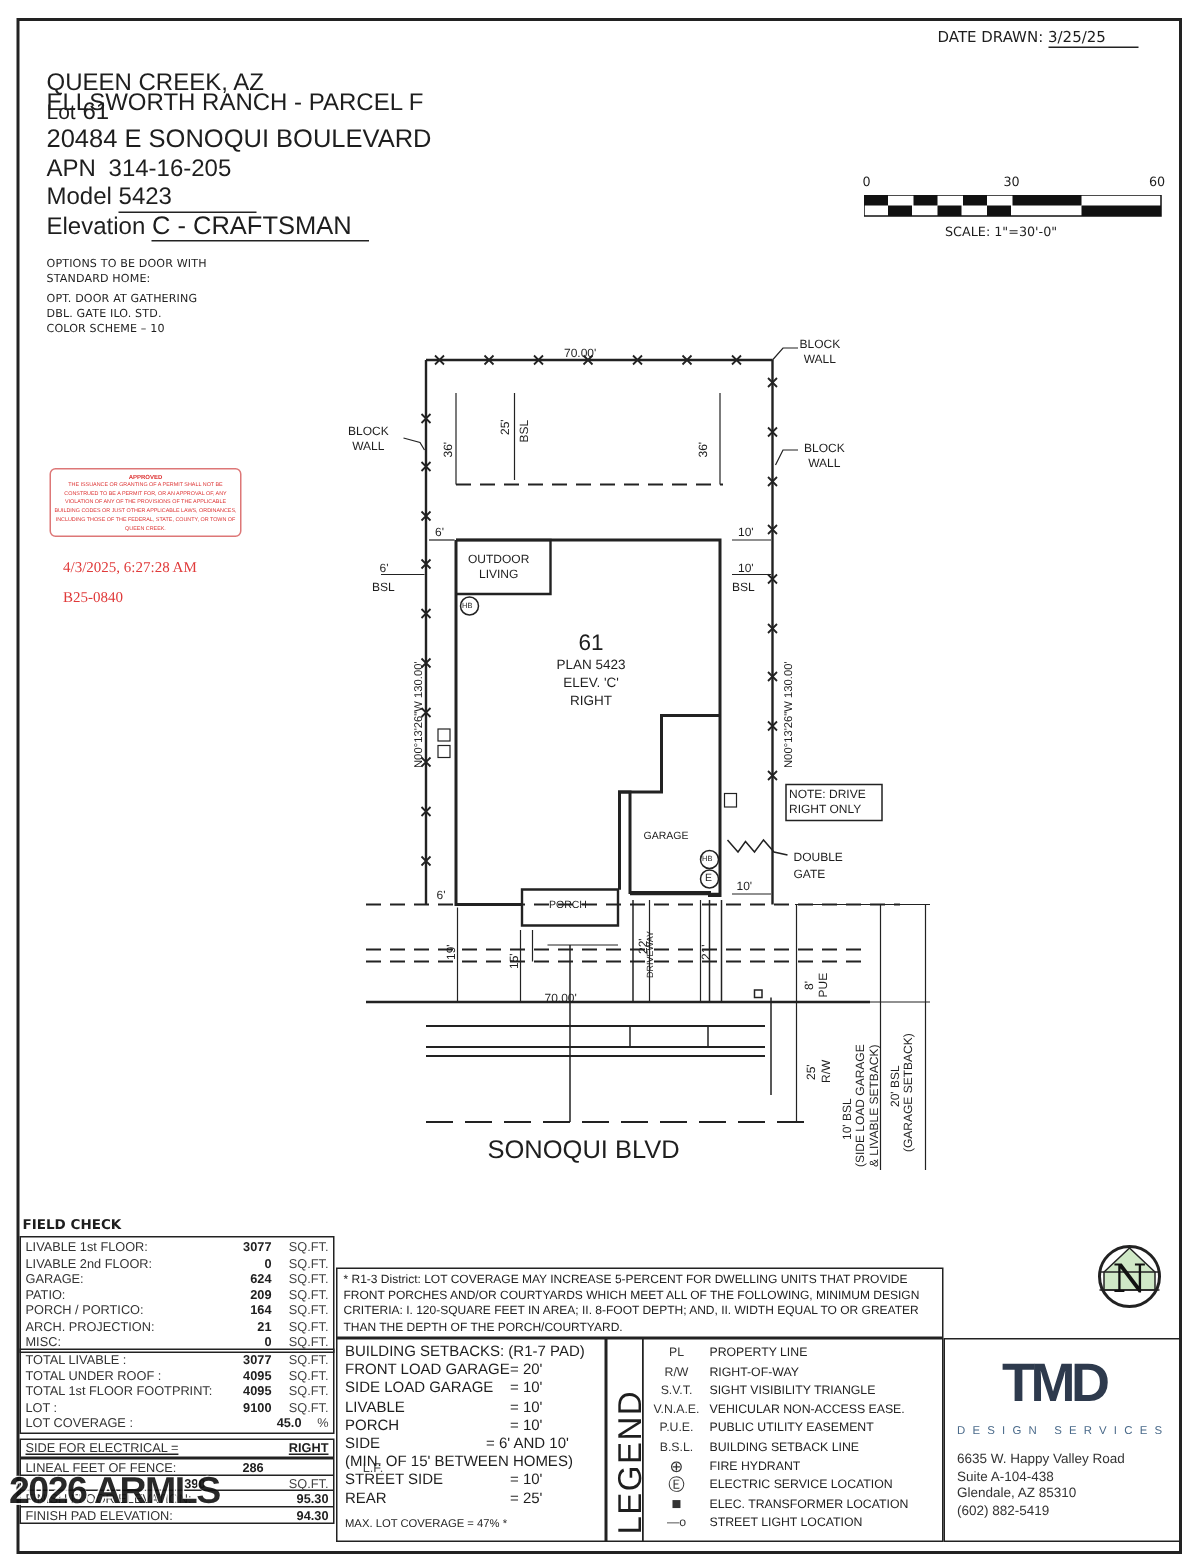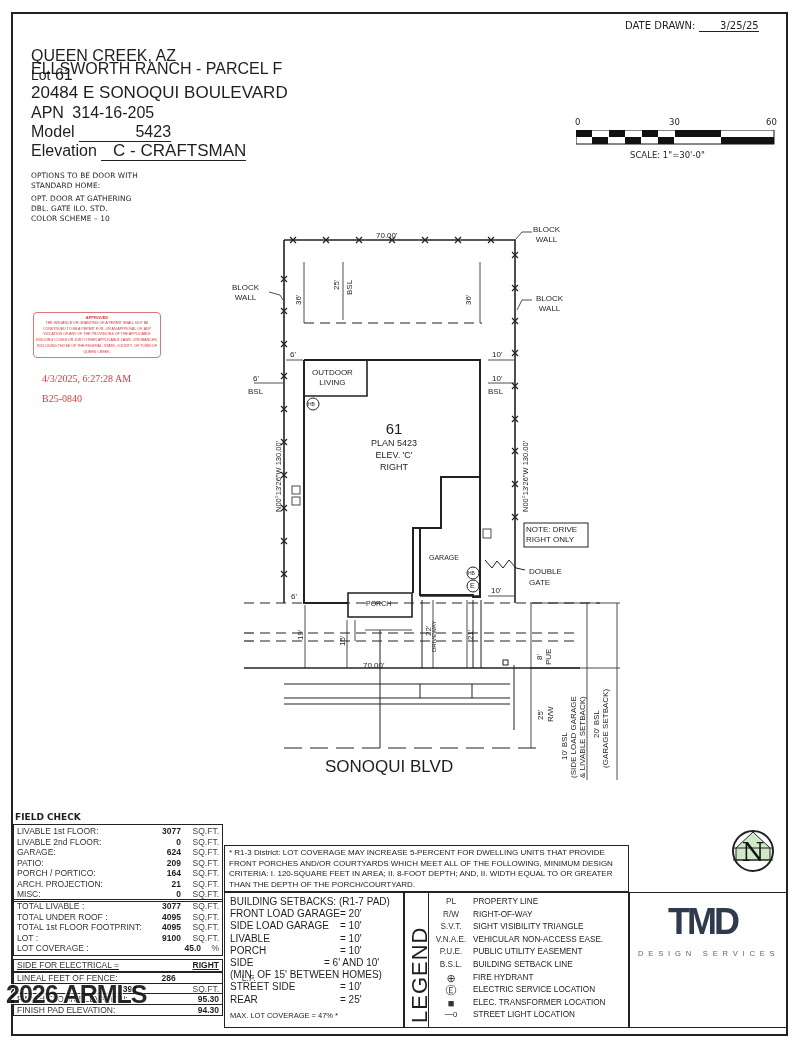--- a/index.html
+++ b/index.html
@@ -2,21 +2,21 @@
 <html><head>
 <meta charset="utf-8">
 <style>
   * { box-sizing: border-box; margin: 0; padding: 0; }
   html, body { width: 800px; height: 1042px; background: #ffffff; overflow: hidden; }
   body { position: relative; font-family: "Liberation Sans", sans-serif; color: #1e1e1e; }
   .abs { position: absolute; }
   .frame { position: absolute; left: 11px; top: 12px; width: 777px; height: 1024px; border: 2px solid #222; }
   .t-big { font-size: 16px; line-height: 19px; white-space: nowrap; }
   .t-lot { font-size: 14px; }
-  .under { border-bottom: 1.5px solid #222; display: inline-block; text-align: right; }
+  .under { border-bottom: 1.5px solid #222; display: inline-block; text-align: left; }
   .small-caps { font-family: "DejaVu Sans", sans-serif; font-size: 7.4px; line-height: 10px; letter-spacing: 0.1px; white-space: nowrap; }
   .date { font-family: "DejaVu Sans", sans-serif; font-size: 10px; white-space: nowrap; }
   .scale-label { font-family: "DejaVu Sans", sans-serif; font-size: 8.5px; white-space: nowrap; }
   .stamp { left: 33px; top: 312px; width: 128px; height: 46px; border: 1px solid #d77; border-radius: 4px; color: #d33; font-size: 3.6px; line-height: 5.8px; text-align: center; padding: 2px; overflow: hidden; }
   .stamp b { display: block; font-size: 4px; }
   .red-text { color: #e03a3a; font-size: 10px; text-align: left; white-space: nowrap; font-family: Liberation Serif, serif; }
   .plan-text { font-size: 8px; text-align: center; white-space: nowrap; }
   .plan-lbl { font-size: 8px; white-space: nowrap; }
   .vtext { transform: rotate(-90deg); transform-origin: left top; white-space: nowrap; font-size: 8px; }
   .street { font-size: 17px; white-space: nowrap; }
@@ -467,15 +467,21 @@
     <circle cx="23" cy="23" r="20" fill="none" stroke="#222" stroke-width="2"></circle>
     <line x1="3" y1="20" x2="43" y2="20" stroke="#222" stroke-width="1"></line>
     <line x1="3" y1="32" x2="43" y2="32" stroke="#222" stroke-width="1"></line>
     <text x="23" y="33" text-anchor="middle" font-family="DejaVu Serif, serif" font-size="26" fill="#111">N</text>
   </svg>
 </div>
 
 <div class="abs logo-box">
   <div class="logo">TMD</div>
   <div class="logo-sub">DESIGN SERVICES</div>
+  <div class="addr">
+    <div>6635 W. Happy Valley Road</div>
+    <div>Suite A-104-438</div>
+    <div>Glendale, AZ 85310</div>
+    <div>(602) 882-5419</div>
+  </div>
 </div>
 
 <div class="abs watermark">2026 ARMLS</div>
 
 </body></html>

